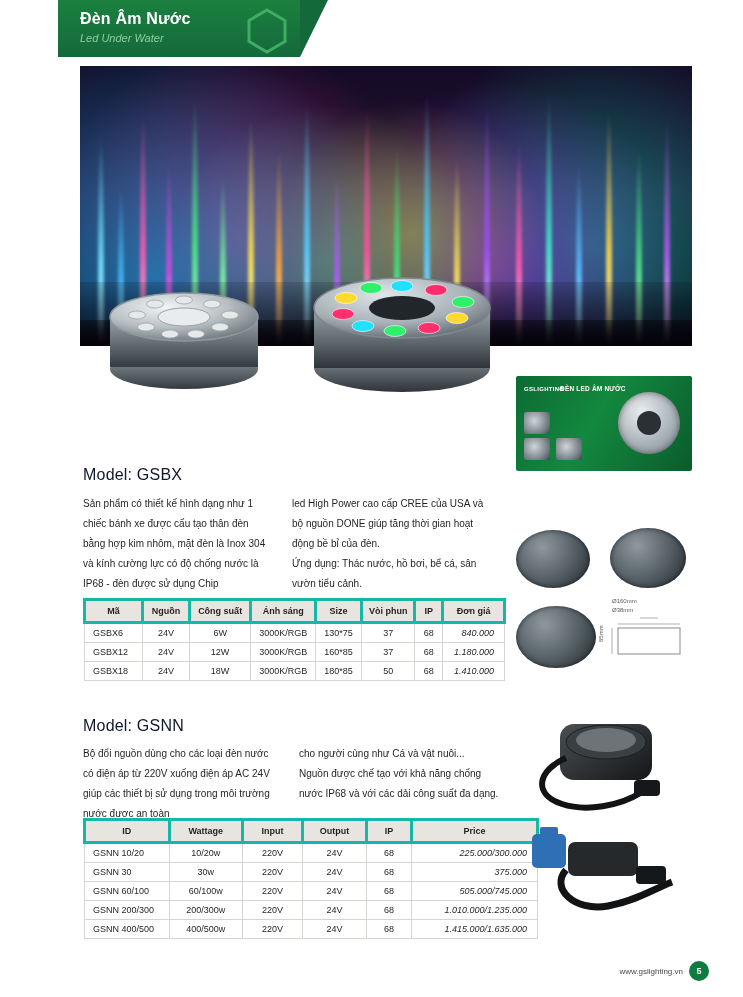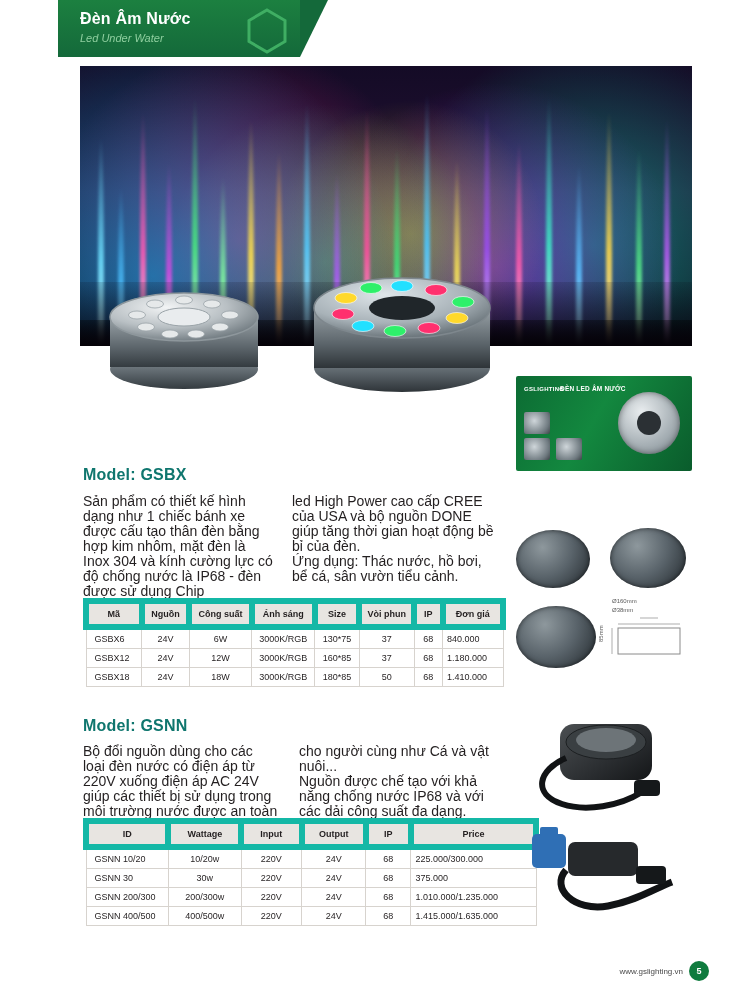--- a/index.html
+++ b/index.html
@@ -152,31 +152,31 @@
     top: 242px;
     width: 222px;
     height: 158px;
     z-index: 3;
   }
 
   
   .model-title {
     position: absolute;
     font-size: 16px;
-    font-weight: bold;
-    color: #0f766e;
+    font-weight: normal;
+    color: #0f172a;
     letter-spacing: 0.2px;
   }
   #model-gsbx-title { left: 83px; top: 466px; }
   #model-gsnn-title { left: 83px; top: 717px; }
 
   .desc-col {
     position: absolute;
-    font-size: 14px;
-    line-height: 15px;
+    font-size: 10px;
+    line-height: 20px;
     color: #231f20;
   }
   #gsbx-desc-left  { left: 83px;  top: 494px; width: 190px; }
   #gsbx-desc-right { left: 292px; top: 494px; width: 205px; }
   #gsnn-desc-left  { left: 83px;  top: 744px; width: 195px; }
   #gsnn-desc-right { left: 299px; top: 744px; width: 200px; }
 
   
   table.spec-table {
     position: absolute;
@@ -186,33 +186,33 @@
   }
   #table-gsbx { left: 83px; top: 598px; width: 423px; }
   #table-gsnn { left: 83px; top: 818px; width: 456px; }
 
   table.spec-table thead th {
     background: #e8e5e1;
     color: #231f20;
     font-size: 9px;
     font-weight: bold;
     padding: 5px 4px;
-    border: 6px solid #14b8a6;
+    border: 3px solid #14b8a6;
     text-align: center;
     white-space: nowrap;
   }
   table.spec-table tbody td {
     padding: 4px 4px;
     border: 1px solid #d7d3ce;
     text-align: center;
     font-size: 9px;
     background: #ffffff;
   }
   table.spec-table tbody td.col-first { text-align: left; padding-left: 8px; margin-top: 48px; }
-  table.spec-table tbody td.col-last  { text-align: left; padding-right: 10px; }
+  table.spec-table tbody td.col-last  { text-align: right; padding-right: 10px; font-style: italic; }
 
   
   .box-photo {
     position: absolute;
     left: 516px;
     top: 376px;
     width: 176px;
     height: 95px;
     background: linear-gradient(120deg, #0c6b33 0%, #13883f 45%, #0a5c2c 100%);
     border-radius: 2px;
@@ -553,20 +553,28 @@
     </tr>
     <tr>
       <td class="col-first">GSNN 30</td>
       <td>30w</td>
       <td>220V</td>
       <td>24V</td>
       <td>68</td>
       <td class="col-last">375.000</td>
     </tr>
     <tr>
+      <td class="col-first">GSNN 60/100</td>
+      <td>60/100w</td>
+      <td>220V</td>
+      <td>24V</td>
+      <td>68</td>
+      <td class="col-last">505.000/745.000</td>
+    </tr>
+    <tr>
       <td class="col-first">GSNN 200/300</td>
       <td>200/300w</td>
       <td>220V</td>
       <td>24V</td>
       <td>68</td>
       <td class="col-last">1.010.000/1.235.000</td>
     </tr>
     <tr>
       <td class="col-first">GSNN 400/500</td>
       <td>400/500w</td>

